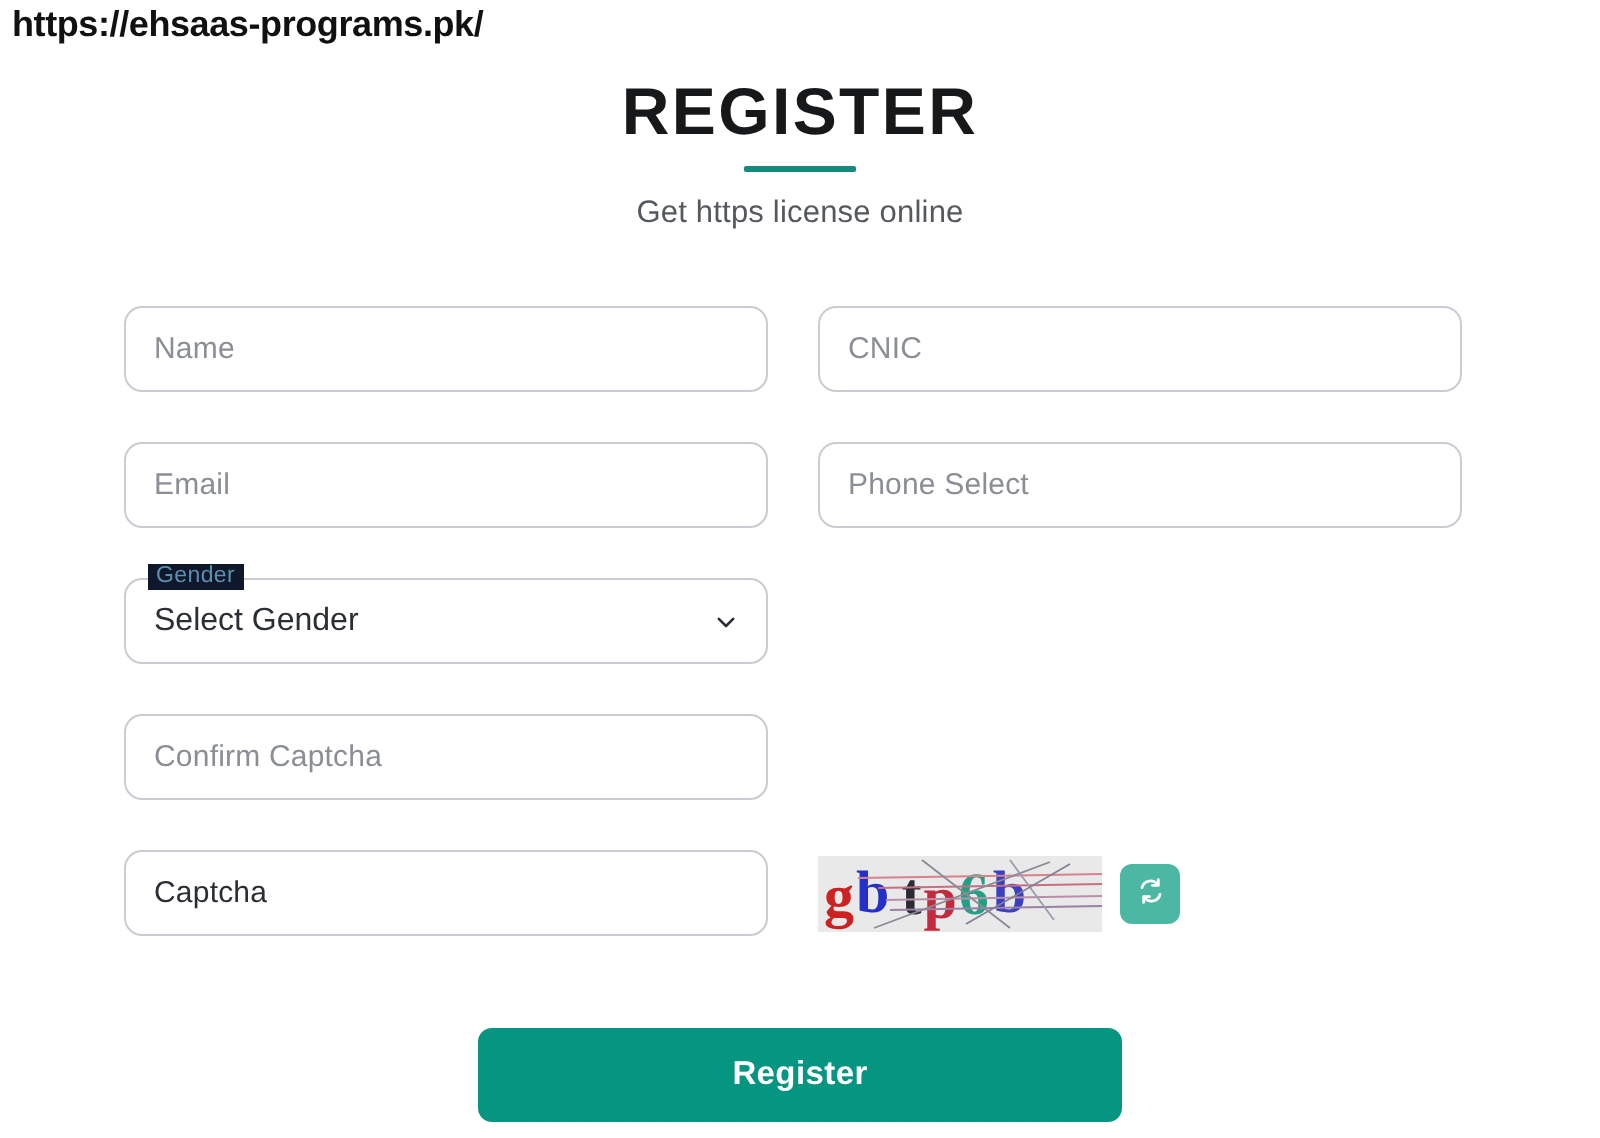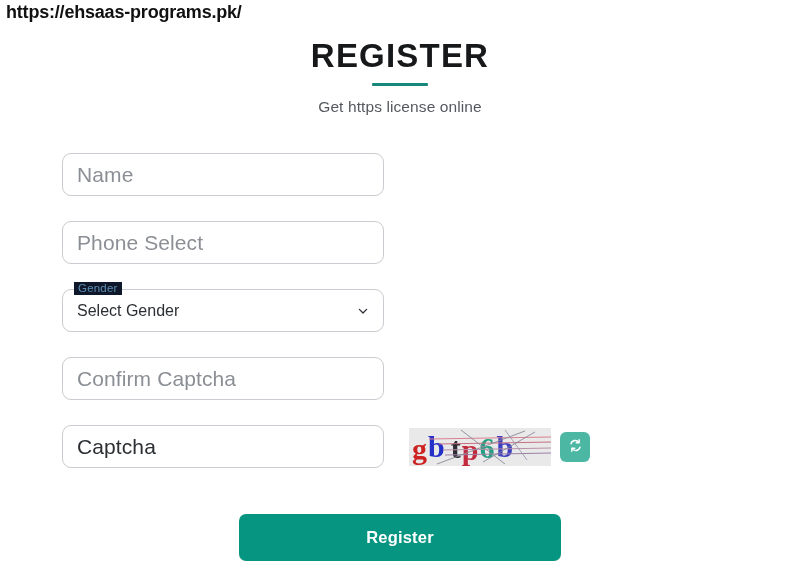--- a/index.html
+++ b/index.html
@@ -84,21 +84,21 @@
 
   .field {
     width: 322px;
     height: 43px;
     border: 1px solid #c9ccd0;
     border-radius: 9px;
     background: #ffffff;
     display: flex;
     align-items: center;
     padding: 0 14px;
-    font-size: 21px;
+    font-size: 15px;
     color: #8b8f95;
     letter-spacing: 0.1px;
   }
 
   .field.filled {
     color: #2b2f34;
   }
 
   
   .select-wrap {
@@ -241,23 +241,29 @@
     <div class="title-divider"></div>
     <div class="page-subtitle">Get https license online</div>
   </div>
 
   <div class="form">
 
     <div class="row">
       <div class="col">
         <div class="field">Name</div>
       </div>
+      <div class="col">
+        <div class="field">CNIC</div>
+      </div>
     </div>
 
     <div class="row">
+      <div class="col">
+        <div class="field">Email</div>
+      </div>
       <div class="col">
         <div class="field">Phone Select</div>
       </div>
     </div>
 
     <div class="row">
       <div class="col">
         <div class="select-wrap">
           <span class="select-notch">Gender</span>
           <div class="select-box">

